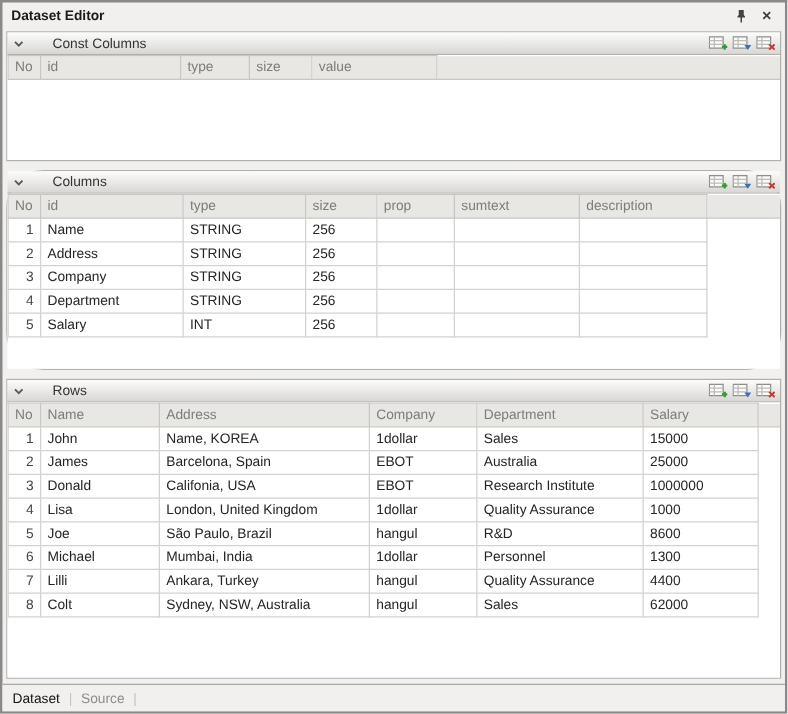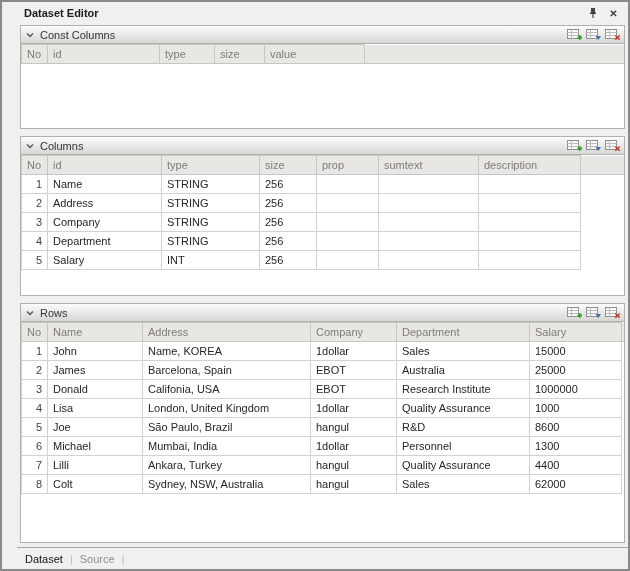--- a/index.html
+++ b/index.html
@@ -4,40 +4,39 @@
 <style>
   * { box-sizing: border-box; }
   html,body { margin:0; padding:0; background:#ffffff; }
   .window{
     width:630px; height:571px;
     border:2px solid #8b8987;
     background:#f1f0ee;
     display:flex; flex-direction:column;
     font-family:"Liberation Sans", sans-serif;
     position:relative;
-    padding-left:15px;
   }
   .titlebar{
     flex:0 0 22px; display:flex; align-items:center;
     padding:0 7px; font-size:11px; font-weight:bold; color:#1b1a18;
   }
   .titlebar .right{ margin-left:auto; display:flex; align-items:center; gap:6px; }
   .tb-btn{ width:15px; height:15px; display:flex; align-items:center; justify-content:center;
     color:#454442; cursor:default; }
   .close-glyph{ font-size:10px; font-weight:bold; color:#3f3e3c; }
 
   .content{ flex:1; display:flex; flex-direction:column; padding:1px 3px 0; min-height:0; }
 
   .panel{ border:1px solid #b2b0ad; background:#ffffff; display:flex; flex-direction:column; }
   .panel.const  { margin-bottom:7px; }
-  .panel.cols   { margin-bottom:7px; }
+  .panel.cols   { margin-bottom:7px;border-radius:30px; }
   .panel.rowsp  { flex:1; margin-bottom:4px; min-height:0; }
 
   .panel-h{
-    flex:0 0 18px; display:flex; align-items:center; gap:5px; padding:0 4px;
+    flex:0 0 18px; display:flex; align-items:center; gap:22px; padding:0 4px;
     background:linear-gradient(#fcfcfb,#d9d7d4);
     border-bottom:1px solid #b2b0ad;
     font-size:11px; color:#363431;
   }
   .tools{ margin-left:auto; display:flex; gap:4px; align-items:center; }
   .tool{ width:15px; height:13px; display:block; cursor:pointer; }
 
   .panel-b{ overflow:hidden; background:#ffffff; }
   #const-body{ height:84px; }
   #columns-body{ height:140px; }

